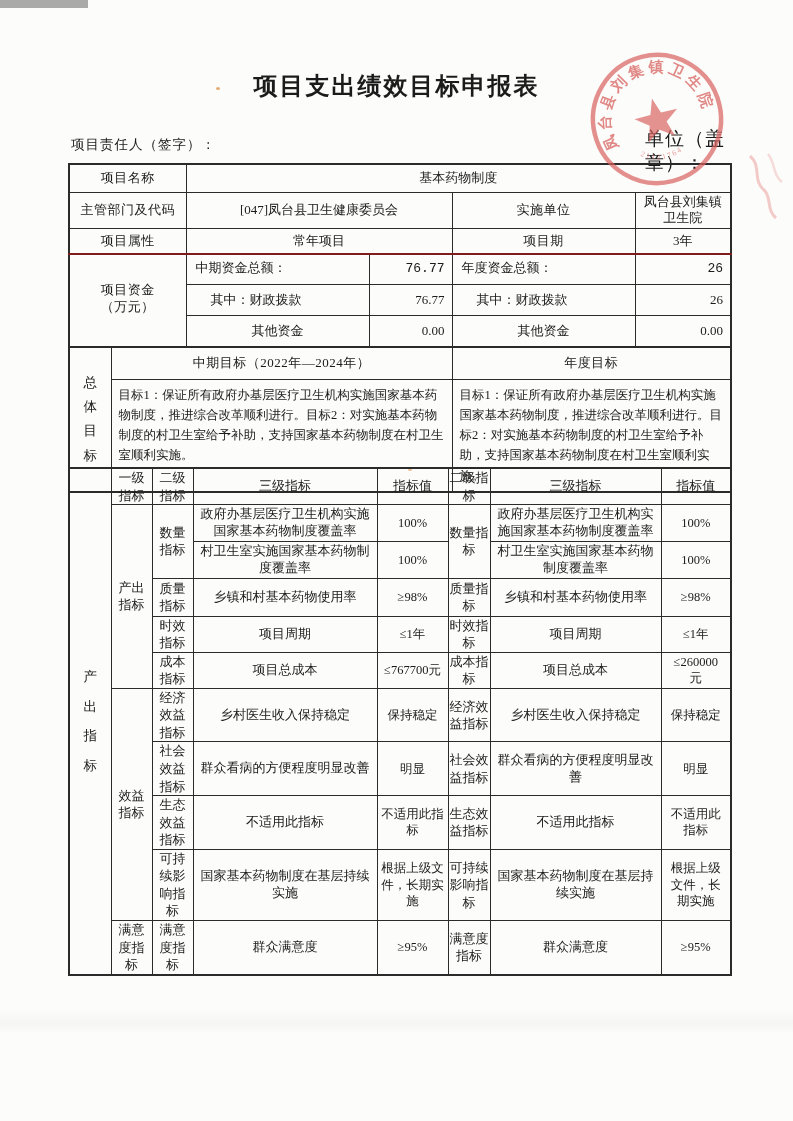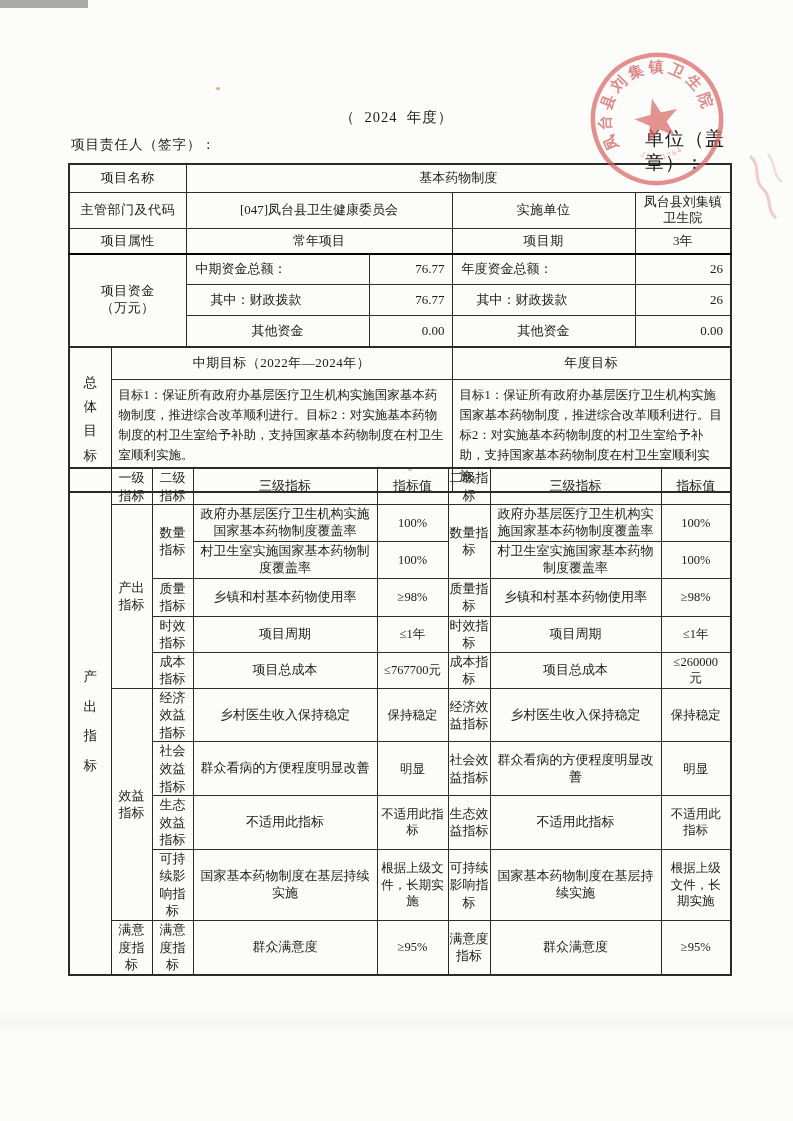--- a/index.html
+++ b/index.html
@@ -23,21 +23,21 @@
 
   table{border-collapse:collapse;table-layout:fixed;position:absolute;left:68px;background:transparent;}
   table{border:2px solid #2b2b2b;}
   td{border:1px solid #2b2b2b;text-align:center;vertical-align:middle;
      font-size:13px;line-height:1.3;padding:1px 2px;overflow:hidden;}
   .t-info{top:163px;width:662px;}
   .t-goals{top:346px;width:662px;}
   .t-perf{top:467px;width:662px;}
 
   .ir-1{height:28px;} .ir-2{height:36px;} .ir-3{height:25px;} .ir-f{height:31px;}
-  .thick-top td{border-top:2px solid #000000;}
+  .thick-top td{border-top:2px solid #7f1d1d;font-family:Liberation Mono, monospace;}
   .lab{letter-spacing:.5px;}
   .num{text-align:right;padding-right:7px;font-size:13px;}
   .l-left{text-align:left;padding-left:9px;}
   .l-indent{text-align:left;padding-left:24px;}
 
   .gr-h{height:32px;} .gr-b{height:84px;margin-top:20px;}
   .goal-text{vertical-align:top;text-align:left;padding:5px 7px;font-size:12.5px;line-height:1.62;}
 
   .vlabel{padding:3px 13px;word-break:break-all;font-size:13.5px;line-height:1.8;letter-spacing:0;}
   .vlabel-tall{line-height:2.2;}
@@ -57,21 +57,21 @@
 </head>
 <body>
 
 <div class="page">
 
   <div class="scan-edge-top"></div>
   <div class="scan-shadow"></div>
   <div class="speck" style="left:216px;top:87px;"></div>
   <div class="speck" style="left:408px;top:468px;opacity:.5;"></div>
 
-  <div class="doc-subtitle">（  2024  年度）</div>
+  <h1 class="doc-title">项目支出绩效目标申报表</h1>
   <div class="responsible">项目责任人（签字）：</div>
   <div class="unit-label">
     <div>单位（盖</div>
     <div>章）：</div>
   </div>
 
   <svg class="seal" viewBox="0 0 150 150">
     <g transform="rotate(-14 75 75)" fill="none">
       <circle cx="75" cy="75" r="64" stroke="#d8625f" stroke-width="4.5" opacity=".8"></circle>
       <polygon fill="#d8625f" opacity=".78" points="75,54 80.4,69.6 96.9,69.9 83.7,79.8 88.5,95.6 75,86.2 61.5,95.6 66.3,79.8 53.1,69.9 69.6,69.6"></polygon>

